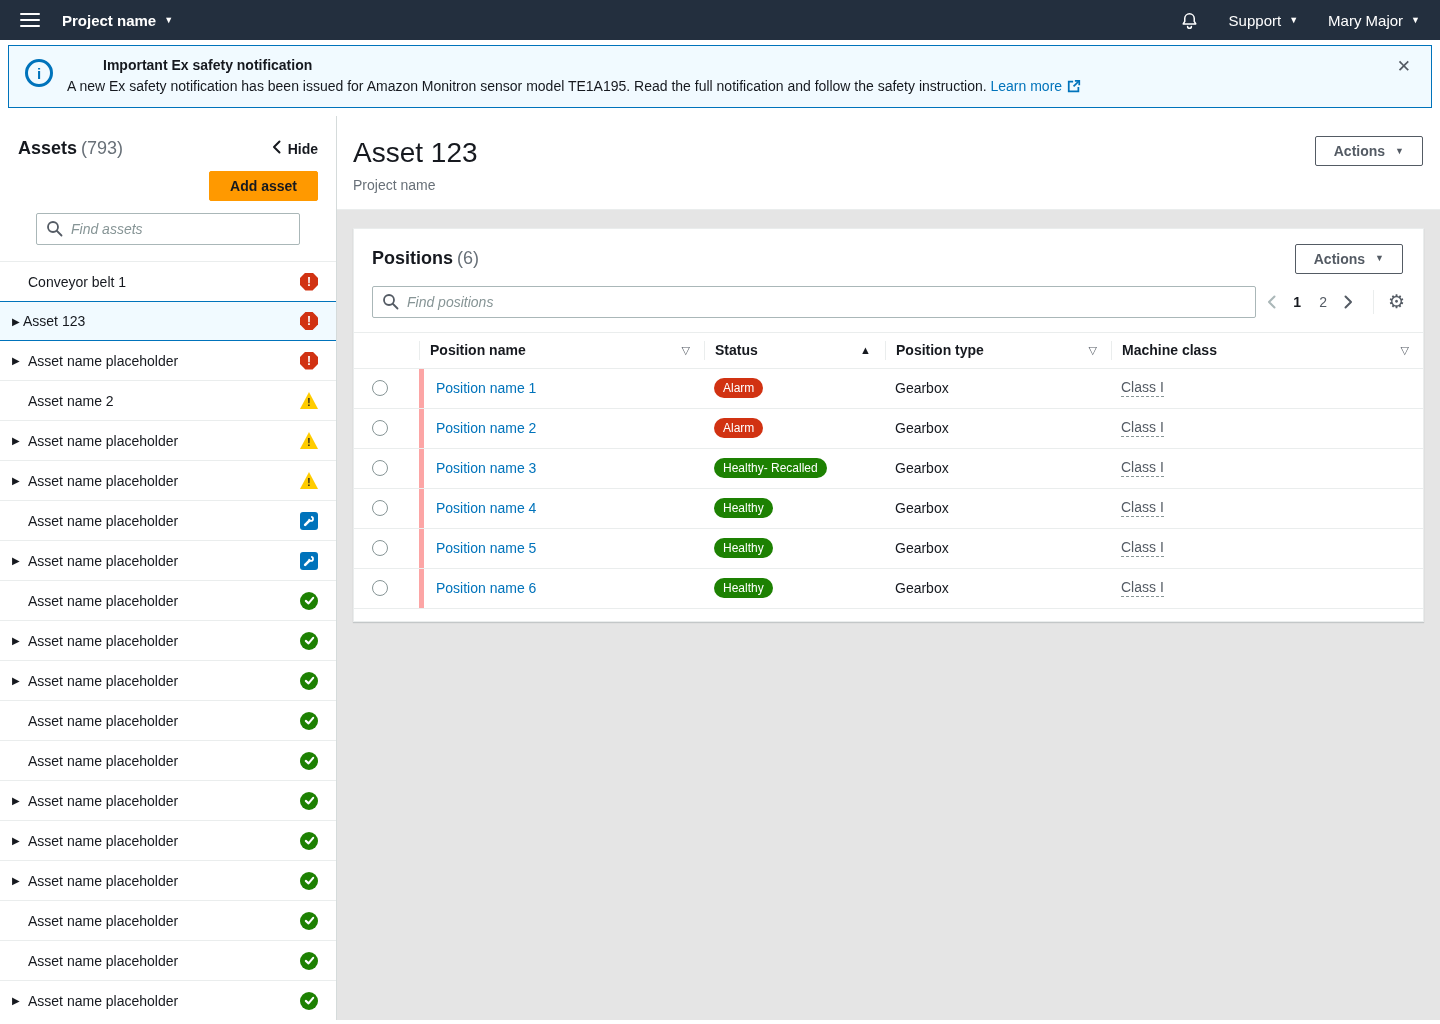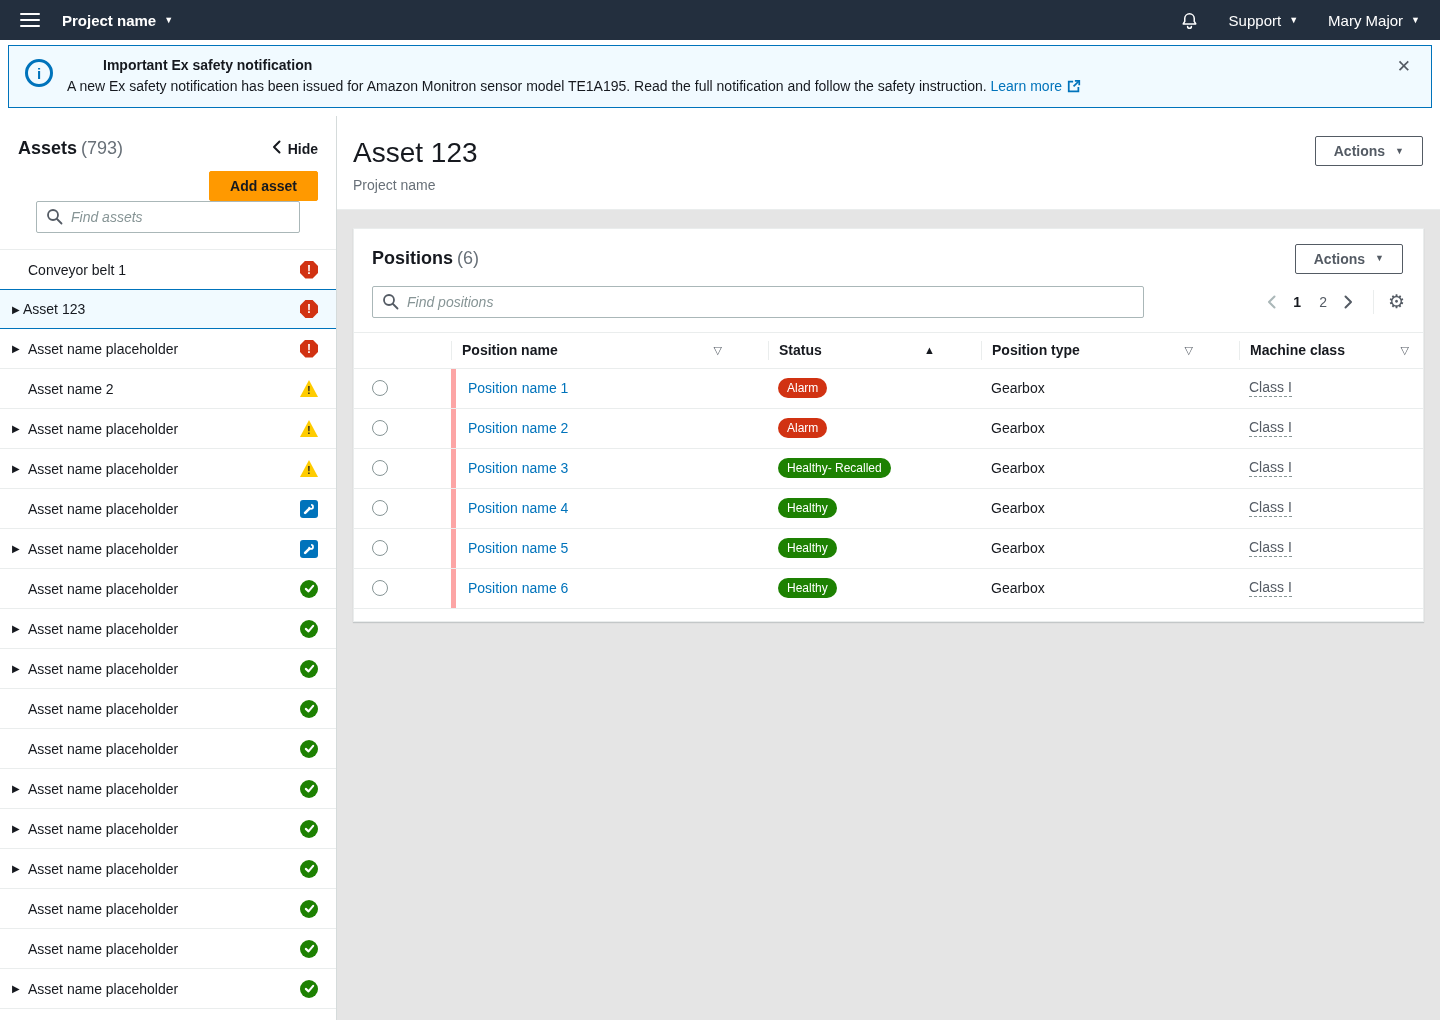--- a/index.html
+++ b/index.html
@@ -32,21 +32,21 @@
   
   .content { display:flex; height:904px; }
 
   
   .sidebar { width:337px; flex-shrink:0; border-right:1px solid #d5dbdb; background:#ffffff; overflow:hidden; }
   .sidebar-head { padding:22px 18px 0 18px; }
   .sidebar-title-row { display:flex; align-items:center; justify-content:space-between; margin-bottom:12px; }
   .panel-title { font-size:18px; font-weight:700; }
   .panel-count { font-size:18px; font-weight:400; color:#687078; }
   .hide-link { display:flex; align-items:center; gap:7px; font-weight:700; color:#16191f; cursor:pointer; font-size:14px; }
-  .addasset-row { display:flex; justify-content:flex-end; }
+  .addasset-row { display:flex; justify-content:flex-end; margin-bottom:12px; }
   .btn-primary { background:#ff9900; border:1px solid #ff9900; border-radius:2px; color:#16191f; font-weight:700; font-size:14px; padding:6px 20px; cursor:pointer; font-family:inherit; }
   .search-wrap { position:relative; margin:0 18px 16px 18px; }
   .search-wrap.in-card { margin:0; flex-shrink:0; }
   .search-input { width:100%; height:32px; border:1px solid #aab7b8; border-radius:2px; padding:0 23px 0 34px; font-size:14px; font-family:inherit; color:#16191f; outline:none; background:#fff; }
   .search-input::placeholder { font-style:italic; color:#879596; }
   .search-icon { position:absolute; left:10px; top:7px; }
 
   .asset-list { border-top:1px solid #eaeded; }
   .asset-row { height:40px; display:flex; align-items:center; padding:0 18px 0 12px; border-bottom:1px solid #eaeded; cursor:pointer; background:#fff; }
   .asset-row .arrow { width:16px; font-size:10px; color:#16191f; flex-shrink:0; }
@@ -64,30 +64,30 @@
   .main { flex:1; display:flex; flex-direction:column; background:#ffffff; min-width:0; }
   .main-head { padding:20px 17px 16px 16px; display:flex; justify-content:space-between; align-items:flex-start; border-bottom:1px solid #eaeded; }
   .page-title { font-size:28px; font-weight:400; margin:0; line-height:1.2; }
   .page-subtitle { color:#687078; margin-top:7px; }
   .btn-secondary { background:#fff; border:1px solid #545b64; border-radius:2px; color:#545b64; font-weight:700; font-size:14px; padding:6px 18px; display:inline-flex; align-items:center; gap:10px; cursor:pointer; font-family:inherit; }
   .main-body { flex:1; background:#e5e5e5; padding:18px 16px; }
 
   .card { background:#ffffff; border:1px solid #eaeded; box-shadow:0 1px 1px 0 rgba(0,28,36,0.15); height:394px; }
   .card-head { display:flex; justify-content:space-between; align-items:center; padding:15px 20px 12px 18px; }
   .card-controls { display:flex; align-items:center; padding:0 18px 14px 18px; }
-  .card-controls .search-wrap { width:772px; }
+  .card-controls .search-wrap { width:884px; }
   .pagination { margin-left:auto; display:flex; align-items:center; gap:2px; font-size:14px; }
   .page-btn { padding:3px 9px; cursor:pointer; color:#545b64; }
   .page-btn.current { color:#16191f; font-weight:700; }
   .page-chev { display:flex; align-items:center; padding:2px 6px; cursor:pointer; }
   .page-chev.disabled { cursor:default; }
   .vdivider { width:1px; height:24px; background:#eaeded; margin:0 12px; }
   .gear { font-size:19px; color:#545b64; cursor:pointer; line-height:1; }
 
-  .tbl-header, .tbl-row { display:grid; grid-template-columns:65px 285px 181px 226px 1fr; align-items:stretch;gap:32px; }
+  .tbl-header, .tbl-row { display:grid; grid-template-columns:65px 285px 181px 226px 1fr; align-items:stretch; }
   .tbl-header { border-top:1px solid #eaeded; border-bottom:1px solid #eaeded; height:37px; font-weight:700; color:#16191f; }
   .th { display:flex; align-items:center; justify-content:space-between; padding:0 14px 0 10px; margin:8px 0; border-left:1px solid #eaeded; }
   .th-select { border-left:none; }
   .sort-ic { font-size:11px; color:#545b64; font-weight:400; cursor:pointer; }
   .sort-ic.filled { color:#16191f; }
   .tbl-row { height:40px; border-bottom:1px solid #eaeded; }
   .cell { display:flex; align-items:center; padding-left:10px; }
   .cell-select { padding-left:18px; }
   .cell-name { border-left:5px solid #fca5a5;padding-left:12px; }
   .radio { width:16px; height:16px; border:1px solid #879596; border-radius:50%; background:#fff; cursor:pointer; flex-shrink:0; }

